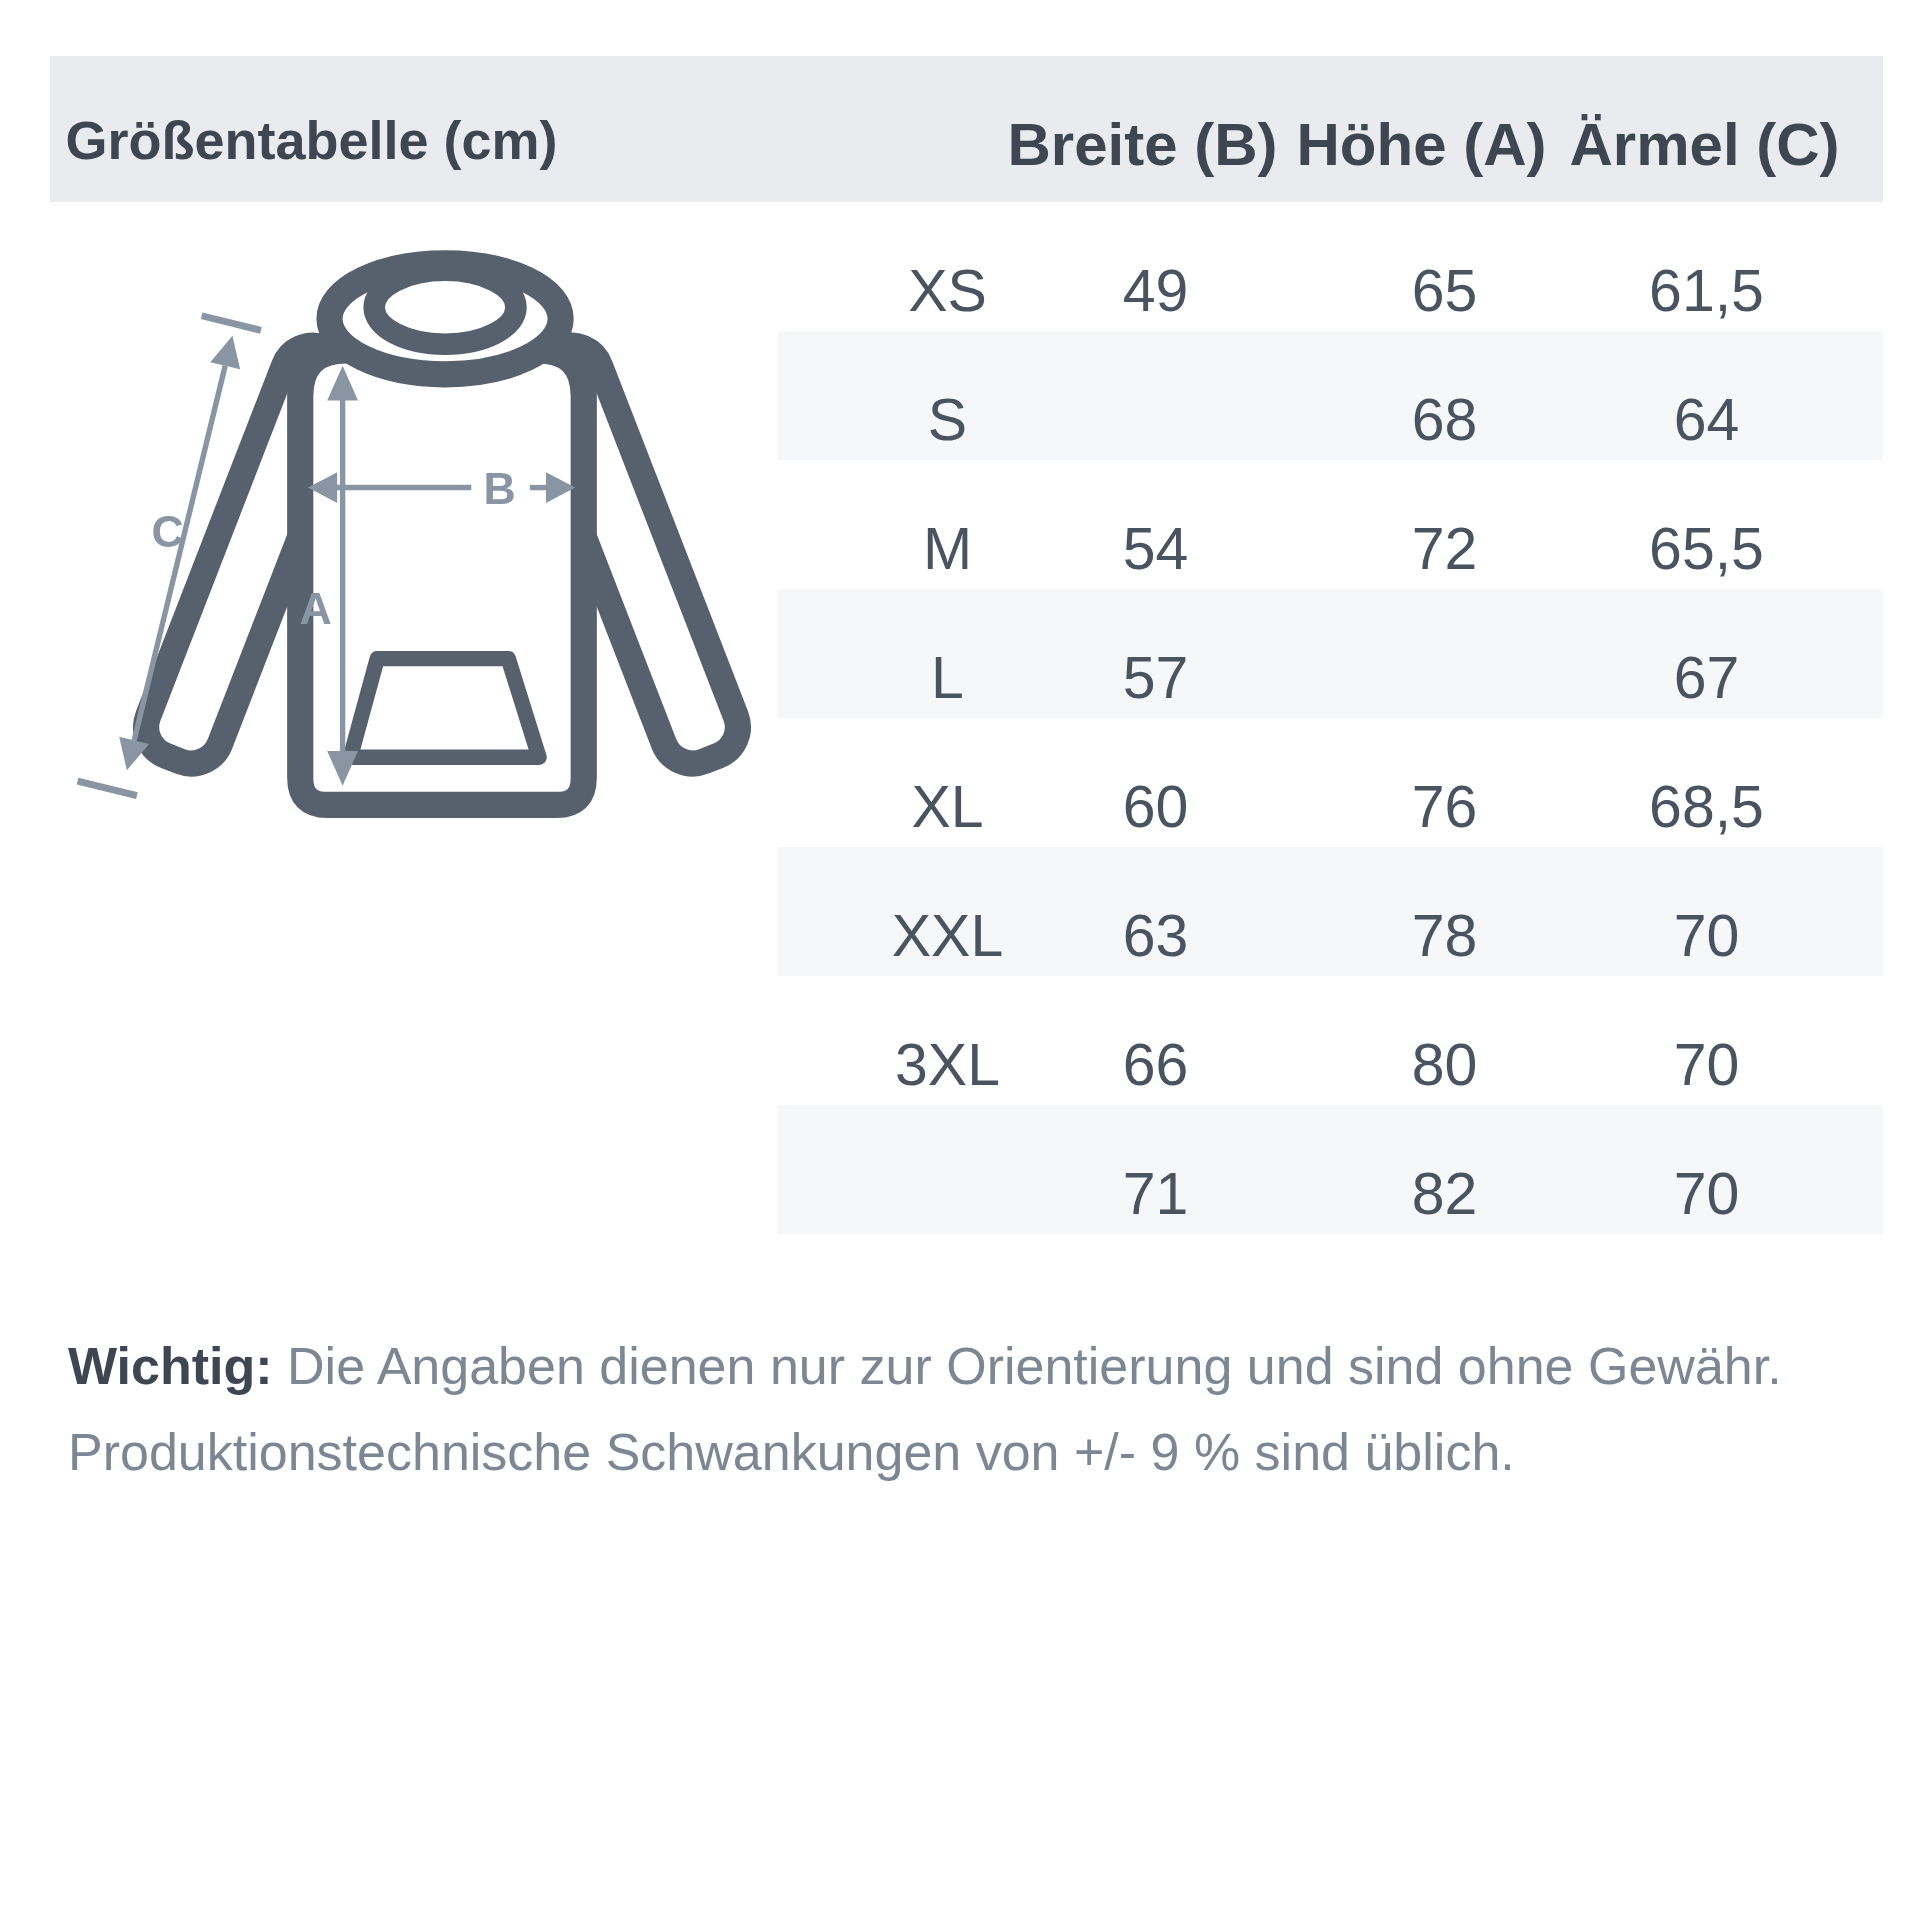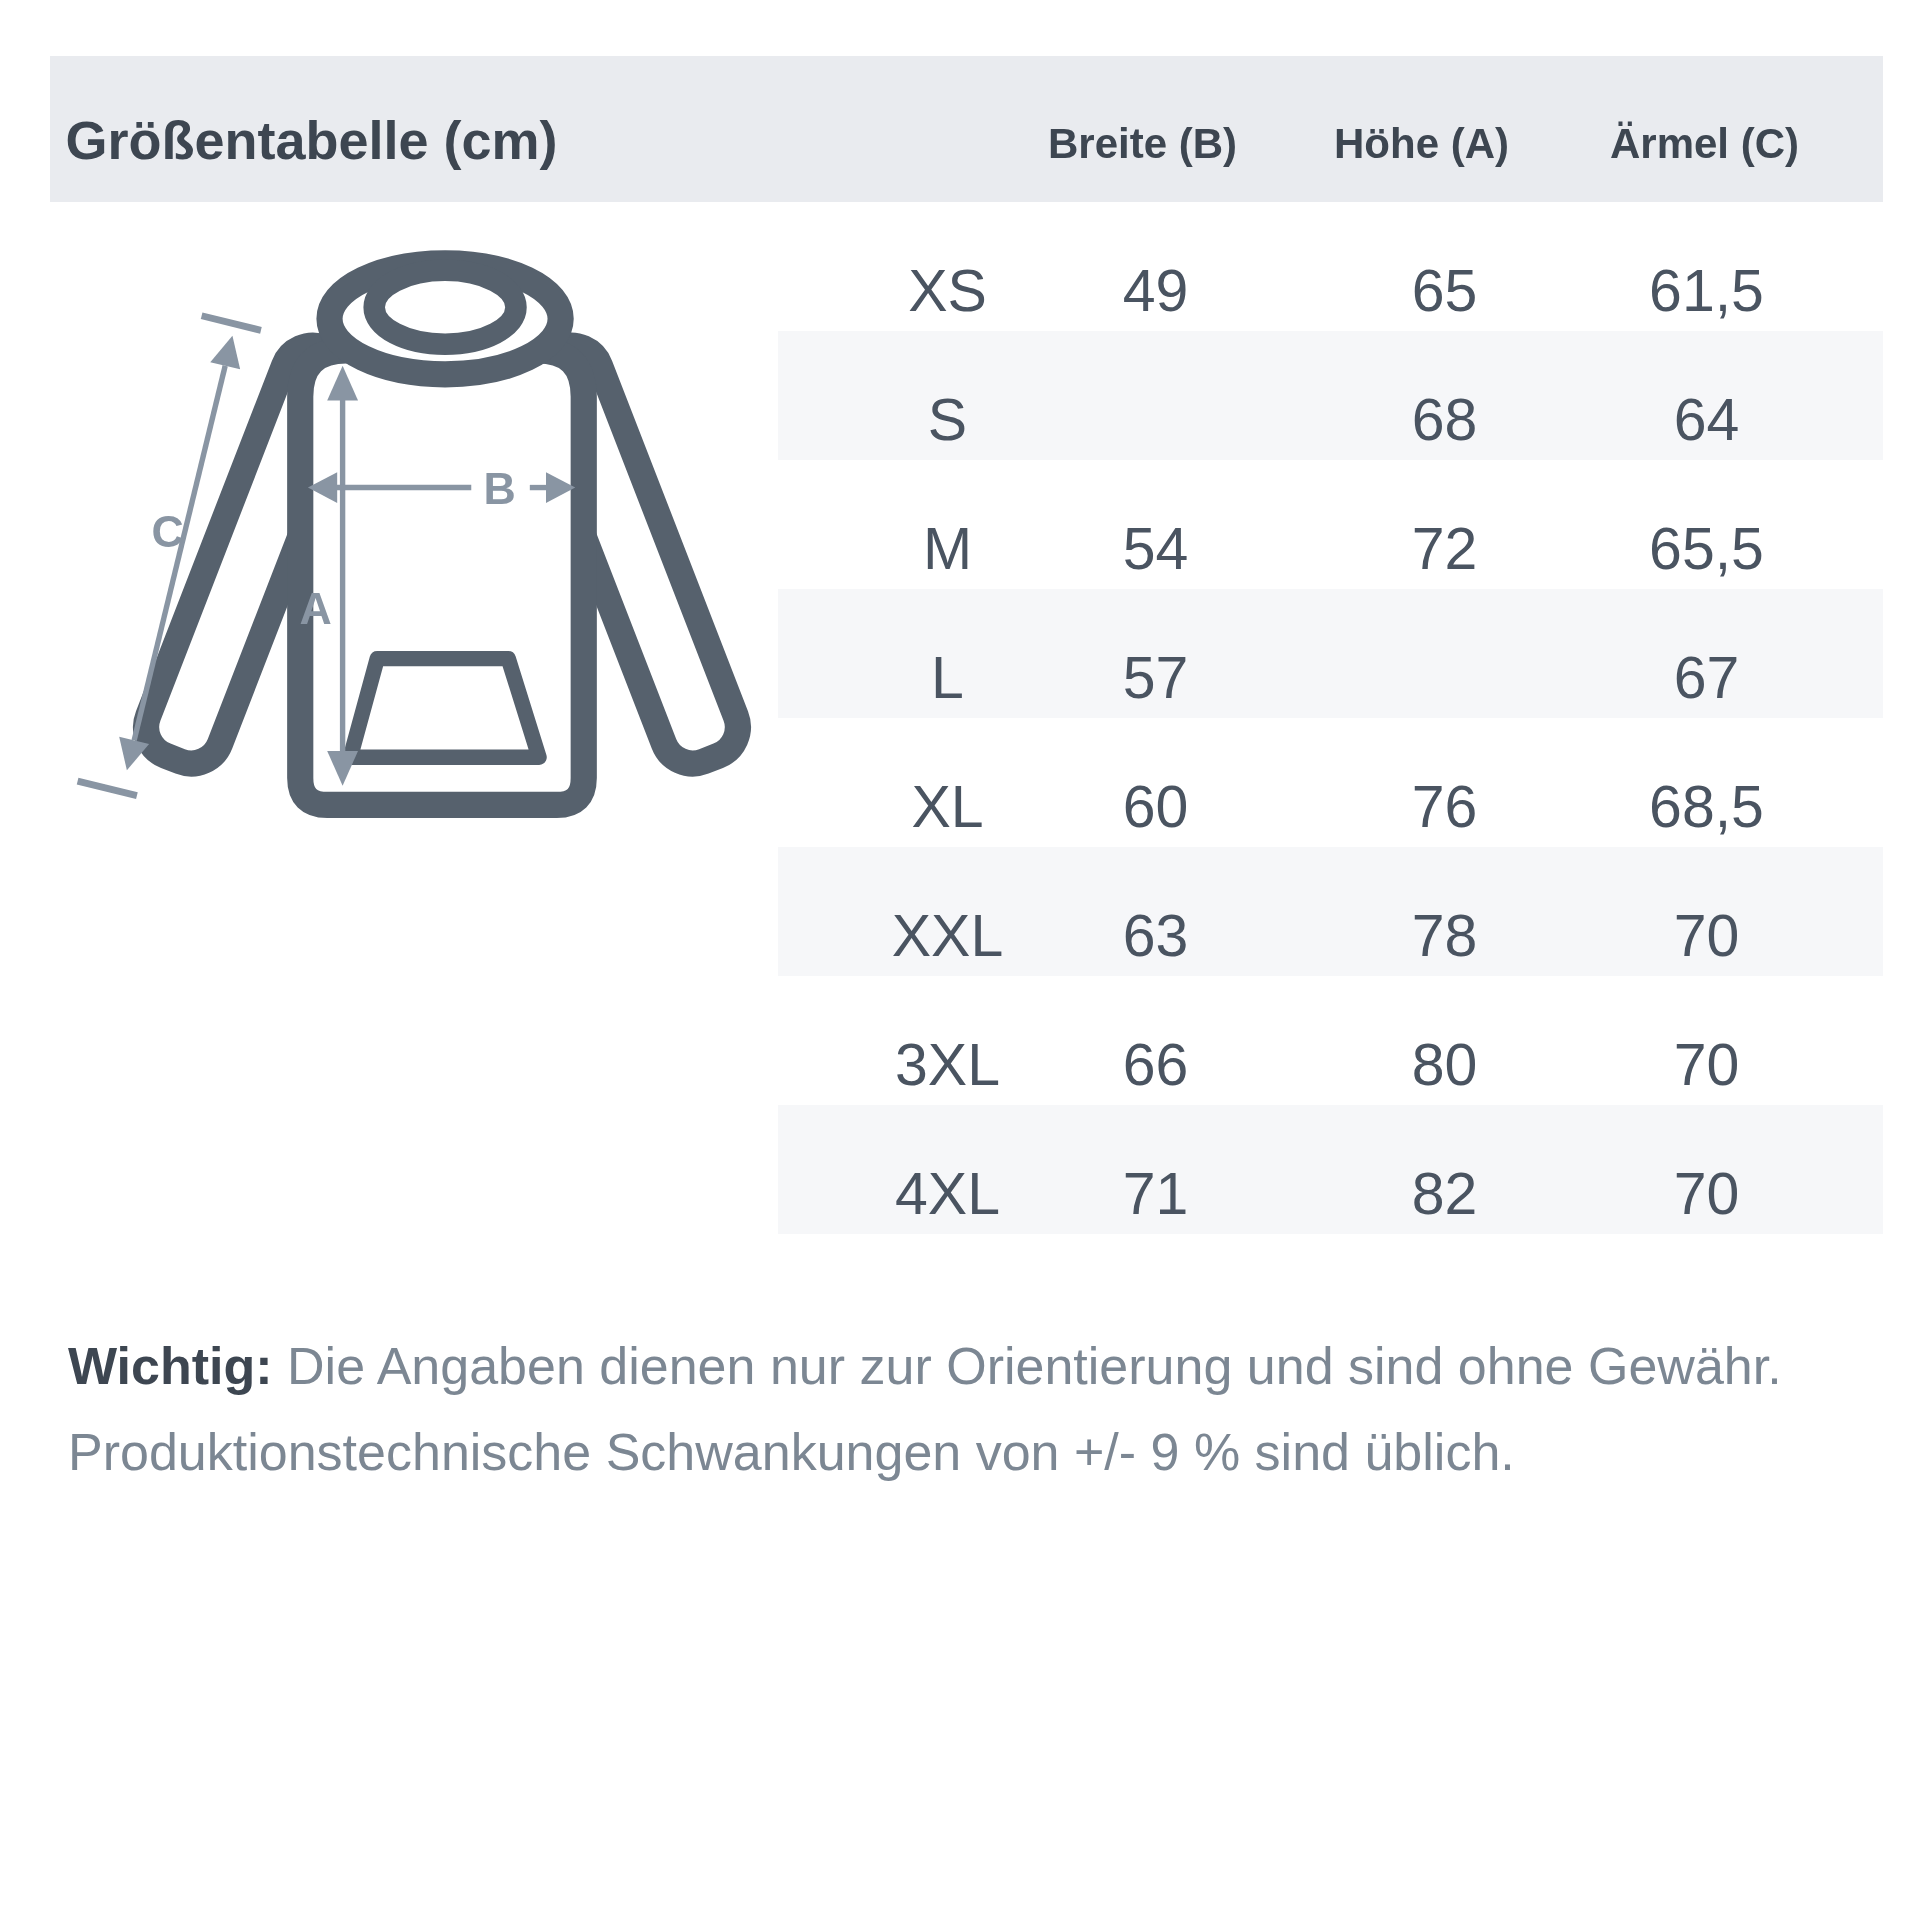--- a/index.html
+++ b/index.html
@@ -20,21 +20,21 @@
   .header{
     position:absolute;left:50px;top:56px;width:1833px;height:146px;
     background:var(--header-bg);
   }
   .title{
     position:absolute;left:15.4px;top:0;height:167px;display:flex;align-items:center;
     font-size:54px;font-weight:bold;color:var(--heading-text);white-space:nowrap;
   }
   .col-head{
     position:absolute;top:0;height:176px;width:293px;display:flex;align-items:center;justify-content:center;
-    font-size:42px;font-weight:bold;color:var(--heading-text);white-space:nowrap;
+    font-size:60px;font-weight:bold;color:var(--heading-text);white-space:nowrap;
   }
   .col-head.b{left:946px;}
   .col-head.a{left:1225px;}
   .col-head.c{left:1508px;}
   
   .rows{position:absolute;left:778px;top:202px;width:1105px;}
   .row{position:relative;width:1105px;height:129px;}
   .row.striped{background:var(--stripe-bg);}
   .cell{
     position:absolute;top:0;height:129px;width:277px;
@@ -147,21 +147,20 @@
       <div class="cell a">78</div>
       <div class="cell c">70</div>
     </div>
       <div class="row">
       <div class="cell size">3XL</div>
       <div class="cell b">66</div>
       <div class="cell a">80</div>
       <div class="cell c">70</div>
     </div>
       <div class="row striped">
-      <div class="cell size">4XL</div>
       <div class="cell b">71</div>
       <div class="cell a">82</div>
       <div class="cell c">70</div>
     </div>
     </div>
 
   <p class="footer">
     <span class="bold">Wichtig:</span><span> Die Angaben dienen nur zur Orientierung und sind ohne Gewähr.</span><br>
     <span>Produktionstechnische Schwankungen von +/- 9 % sind üblich.</span>
   </p>

